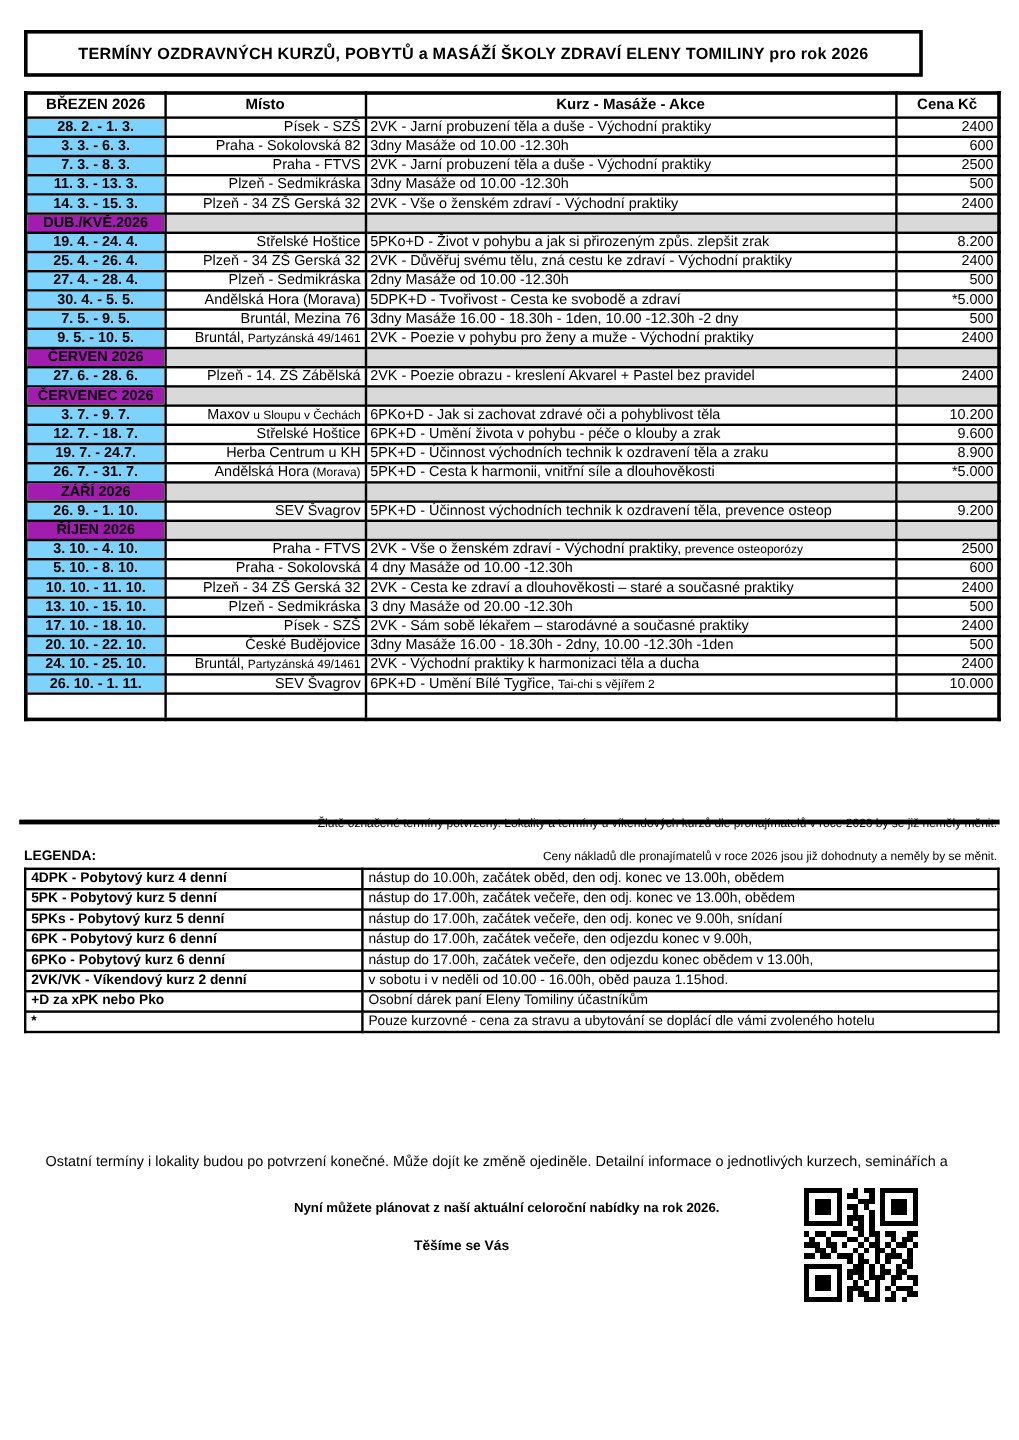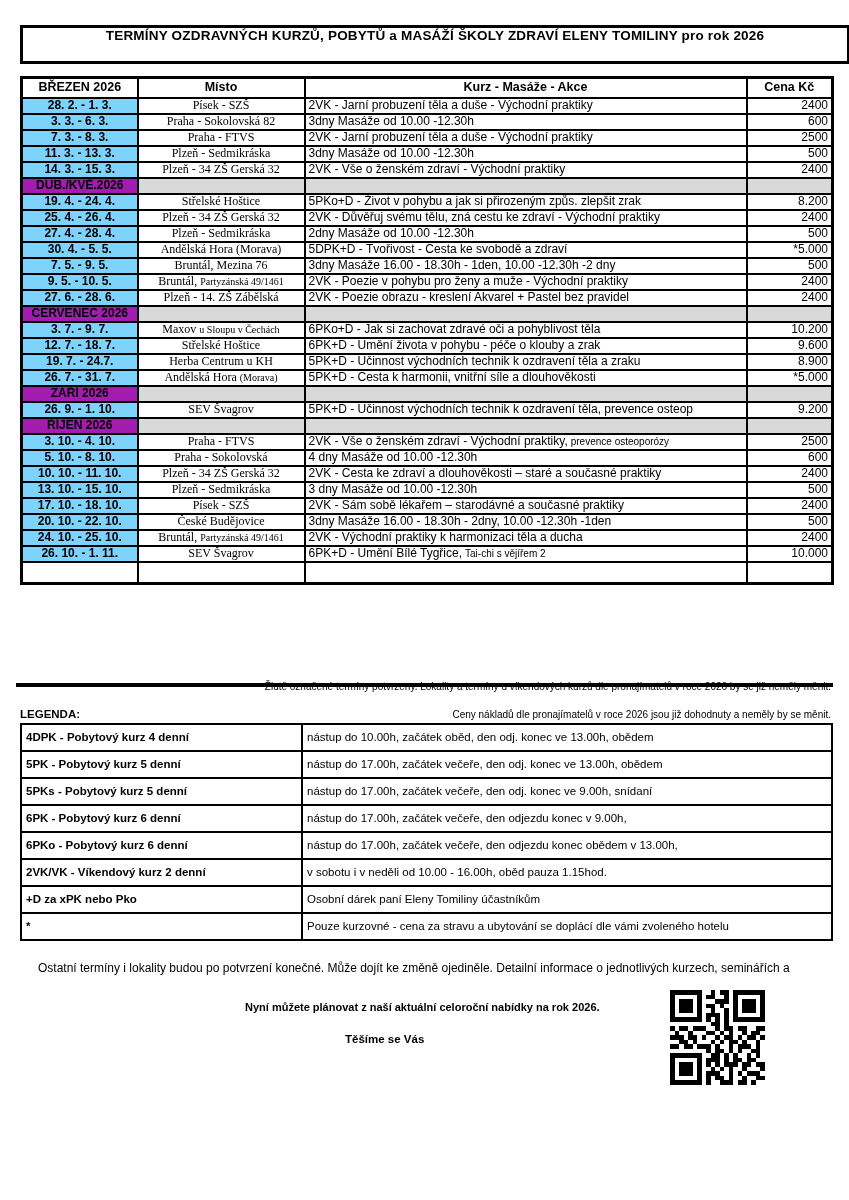--- a/index.html
+++ b/index.html
@@ -4,36 +4,36 @@
 <style>
   * { box-sizing: border-box; }
   html,body { margin:0; padding:0; background:#888; }
   .page {
     position:relative; width:849px; height:1200px; margin:0 auto;
     background:#ffffff; color:#000;
     font-family:"Liberation Sans", sans-serif;
     overflow:hidden;
   }
   .title-box {
-    position:absolute; left:20px; top:25px; width:830px; height:39px;
-    border:3px solid #000; display:flex; align-items:flex-start; justify-content:center;
+    position:absolute; left:20px; top:25px; width:749px; height:39px;
+    border:3px solid #000; display:flex; align-items:center; justify-content:center;
     font-weight:bold; font-size:13.5px; letter-spacing:.2px;
   }
   
   .main-table {
     position:absolute; left:20px; top:76px; width:811px;
     border-collapse:collapse; table-layout:fixed; border:3px solid #000;
   }
   .main-table th, .main-table td {
     border:2px solid #000; font-size:12px; line-height:1.1;
     padding:0 3px; height:16px; overflow:hidden; white-space:nowrap;
   }
   .main-table thead th { font-weight:bold; text-align:center; font-size:12.5px; height:20px; }
   .main-table td.c-date  { text-align:center; font-weight:bold; width:116px; }
-  .main-table td.c-place { text-align:center; width:167px;font-family:Liberation Serif, serif; }
+  .main-table td.c-place { text-align:right; width:167px; }
   .main-table td.c-course{ text-align:left;  width:442px; }
   .main-table td.c-price { text-align:right; width:86px; }
   .main-table col.w-date  { width:116px; }
   .main-table col.w-place { width:167px; }
   .main-table col.w-course{ width:442px; }
   .main-table col.w-price { width:86px; }
   tr.data-row td.c-date { background:#7dd3fc; }
   tr.month-row td { background:#D9D9D9; }
   tr.month-row td.c-date { background:#a21caf; font-weight:bold; }
   tr.empty-row td { height:22px; background:#fff; }
@@ -46,21 +46,21 @@
   .double-rule {
     position:absolute; left:16px; top:683px; width:817px; height:3px;
     border-top:2.5px solid #000; border-bottom:2.5px solid #000;
   }
   .legend-label { position:absolute; left:20px; top:708px; font-weight:bold; font-size:11.5px; }
   .legend-table {
     position:absolute; left:20px; top:723px; width:811px;
     border-collapse:collapse; table-layout:fixed; border:2.5px solid #000;
   }
   .legend-table td {
-    border:2px solid #000; font-size:11.5px; height:27px; line-height:1.1;
+    border:2px solid #000; font-size:11.5px; height:17px; line-height:1.1;
     padding:0 4px; overflow:hidden; white-space:nowrap;
   }
   .legend-table td.l-code { font-weight:bold; width:281px; }
   .legend-table td.l-desc { width:530px; }
   
   .footer-paragraph { position:absolute; left:38px; top:961px; font-size:12px; white-space:nowrap; }
   .footer-bold { position:absolute; left:245px; top:1001px; font-weight:bold; font-size:11px; white-space:nowrap; }
   .closing { position:absolute; left:345px; top:1033px; font-weight:bold; font-size:11.5px; }
   .qr { position:absolute; left:670px; top:990px; width:95px; height:95px; }
   .qr svg { display:block; width:95px; height:95px; }
@@ -155,20 +155,26 @@
       <td class="c-place"><span class="cell-main">Bruntál, Mezina 76</span><span class="cell-small"></span></td>
       <td class="c-course"><span class="cell-main">3dny Masáže 16.00 - 18.30h - 1den, 10.00 -12.30h -2 dny</span><span class="cell-small"></span></td>
       <td class="c-price">500</td>
     </tr>
         <tr class="data-row">
       <td class="c-date">9. 5. - 10. 5.</td>
       <td class="c-place"><span class="cell-main">Bruntál,</span><span class="cell-small">Partyzánská 49/1461</span></td>
       <td class="c-course"><span class="cell-main">2VK - Poezie v pohybu pro ženy a muže - Východní praktiky</span><span class="cell-small"></span></td>
       <td class="c-price">2400</td>
     </tr>
+        <tr class="month-row">
+      <td class="c-date">ČERVEN 2026</td>
+      <td class="c-place"><span class="cell-main"></span><span class="cell-small"></span></td>
+      <td class="c-course"><span class="cell-main"></span><span class="cell-small"></span></td>
+      <td class="c-price"></td>
+    </tr>
         <tr class="data-row">
       <td class="c-date">27. 6. - 28. 6.</td>
       <td class="c-place"><span class="cell-main">Plzeň - 14. ZŠ Zábělská</span><span class="cell-small"></span></td>
       <td class="c-course"><span class="cell-main">2VK - Poezie obrazu - kreslení Akvarel + Pastel bez pravidel</span><span class="cell-small"></span></td>
       <td class="c-price">2400</td>
     </tr>
         <tr class="month-row">
       <td class="c-date">ČERVENEC 2026</td>
       <td class="c-place"><span class="cell-main"></span><span class="cell-small"></span></td>
       <td class="c-course"><span class="cell-main"></span><span class="cell-small"></span></td>
@@ -230,21 +236,21 @@
     </tr>
         <tr class="data-row">
       <td class="c-date">10. 10. - 11. 10.</td>
       <td class="c-place"><span class="cell-main">Plzeň - 34 ZŠ Gerská 32</span><span class="cell-small"></span></td>
       <td class="c-course"><span class="cell-main">2VK - Cesta ke zdraví a dlouhověkosti – staré a současné praktiky</span><span class="cell-small"></span></td>
       <td class="c-price">2400</td>
     </tr>
         <tr class="data-row">
       <td class="c-date">13. 10. - 15. 10.</td>
       <td class="c-place"><span class="cell-main">Plzeň - Sedmikráska</span><span class="cell-small"></span></td>
-      <td class="c-course"><span class="cell-main">3 dny Masáže od 10.00 -12.30h</span><span class="cell-small"></span></td>
+      <td class="c-course"><span class="cell-main">3 dny Masáže od 20.00 -12.30h</span><span class="cell-small"></span></td>
       <td class="c-price">500</td>
     </tr>
         <tr class="data-row">
       <td class="c-date">17. 10. - 18. 10.</td>
       <td class="c-place"><span class="cell-main">Písek - SZŠ</span><span class="cell-small"></span></td>
       <td class="c-course"><span class="cell-main">2VK - Sám sobě lékařem – starodávné a současné praktiky</span><span class="cell-small"></span></td>
       <td class="c-price">2400</td>
     </tr>
         <tr class="data-row">
       <td class="c-date">20. 10. - 22. 10.</td>

